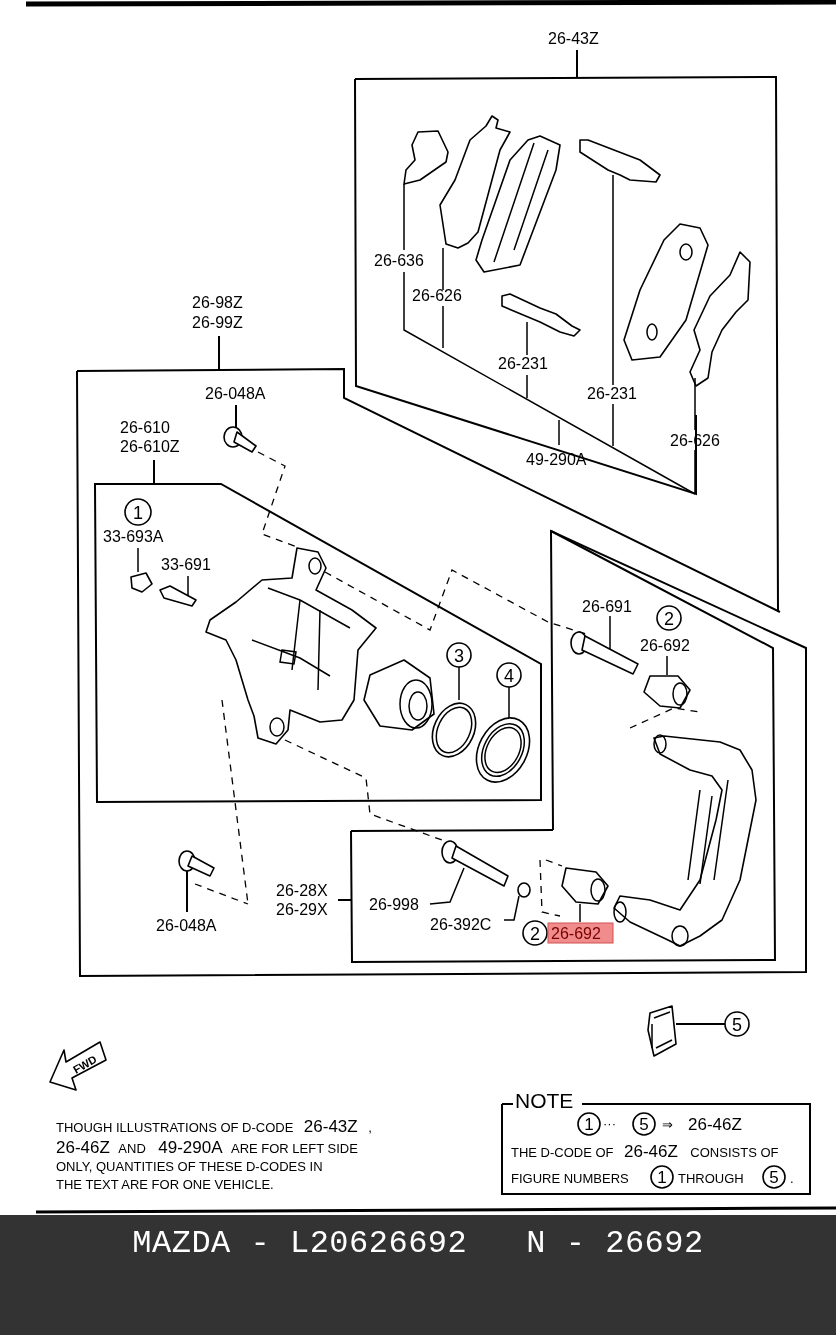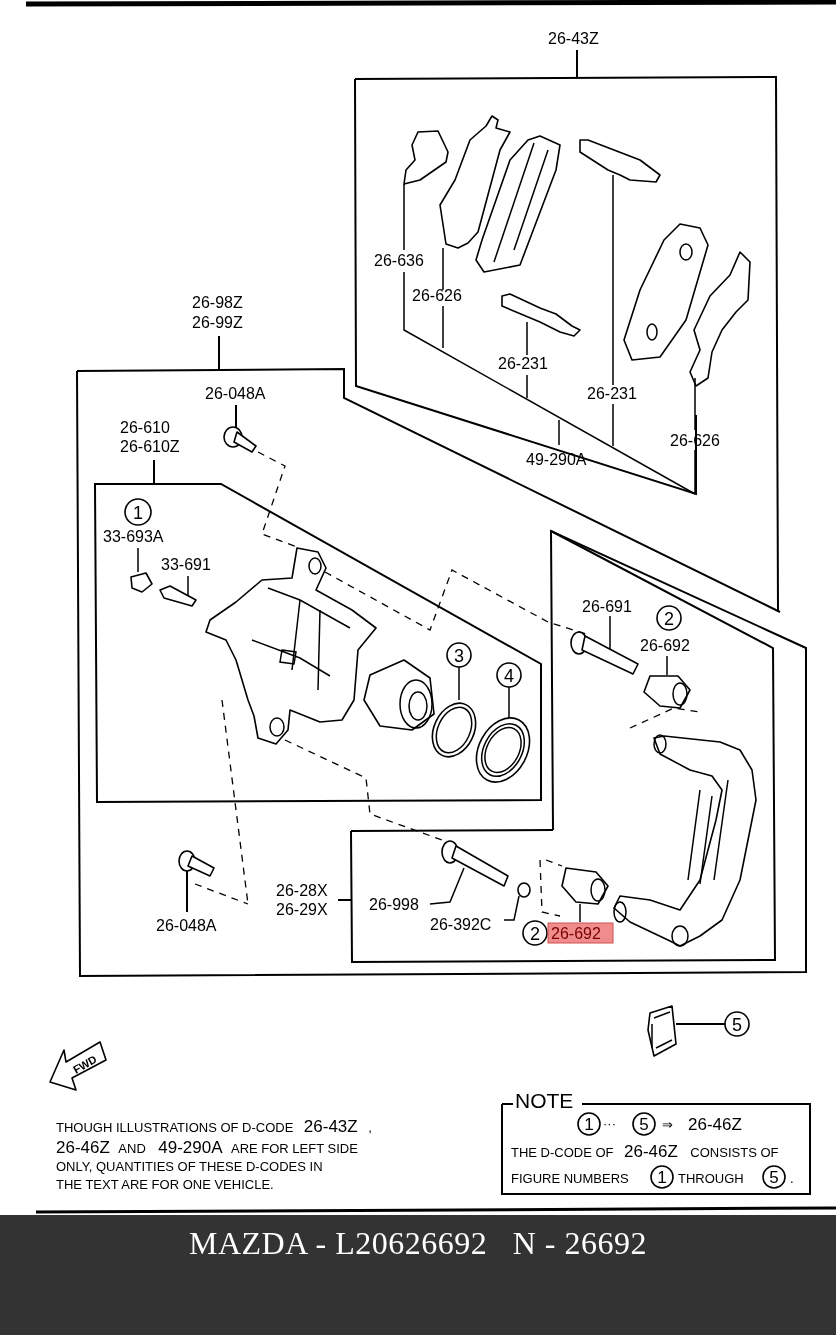--- a/index.html
+++ b/index.html
@@ -12,21 +12,21 @@
   .ln { stroke: #000; stroke-width: 2; fill: none; }
   .thin { stroke: #000; stroke-width: 1.5; fill: none; }
   .part { stroke: #000; stroke-width: 1.6; fill: #fff; stroke-linejoin: round; }
   .dash { stroke: #000; stroke-width: 1.3; fill: none; stroke-dasharray: 7 6; }
   .circ { stroke: #000; stroke-width: 1.6; fill: #fff; }
   .circ-txt { font-family: "Liberation Sans", sans-serif; font-size: 18px; fill: #000; text-anchor: middle; }
   #footer { position: absolute; left: 0; top: 1215px; width: 836px; height: 120px;
             background: #333333; }
   #footer-title { position: absolute; left: 0; top: 10px; width: 836px; text-align: center;
                   color: #ffffff; font-size: 32px; letter-spacing: 0.5px;
-                  font-family: Liberation Serif, serif; white-space: pre; }
+                  font-family: Liberation Mono, monospace; white-space: pre; }
 </style>
 </head>
 <body>
 
 <svg id="diagram" viewBox="0 0 836 1215" xmlns="http://www.w3.org/2000/svg">
 
   <line x1="26" y1="4" x2="836" y2="2" stroke="#000" stroke-width="5"></line>
 
   <g>
     <text class="lbl" x="548" y="44">26-43Z</text>

